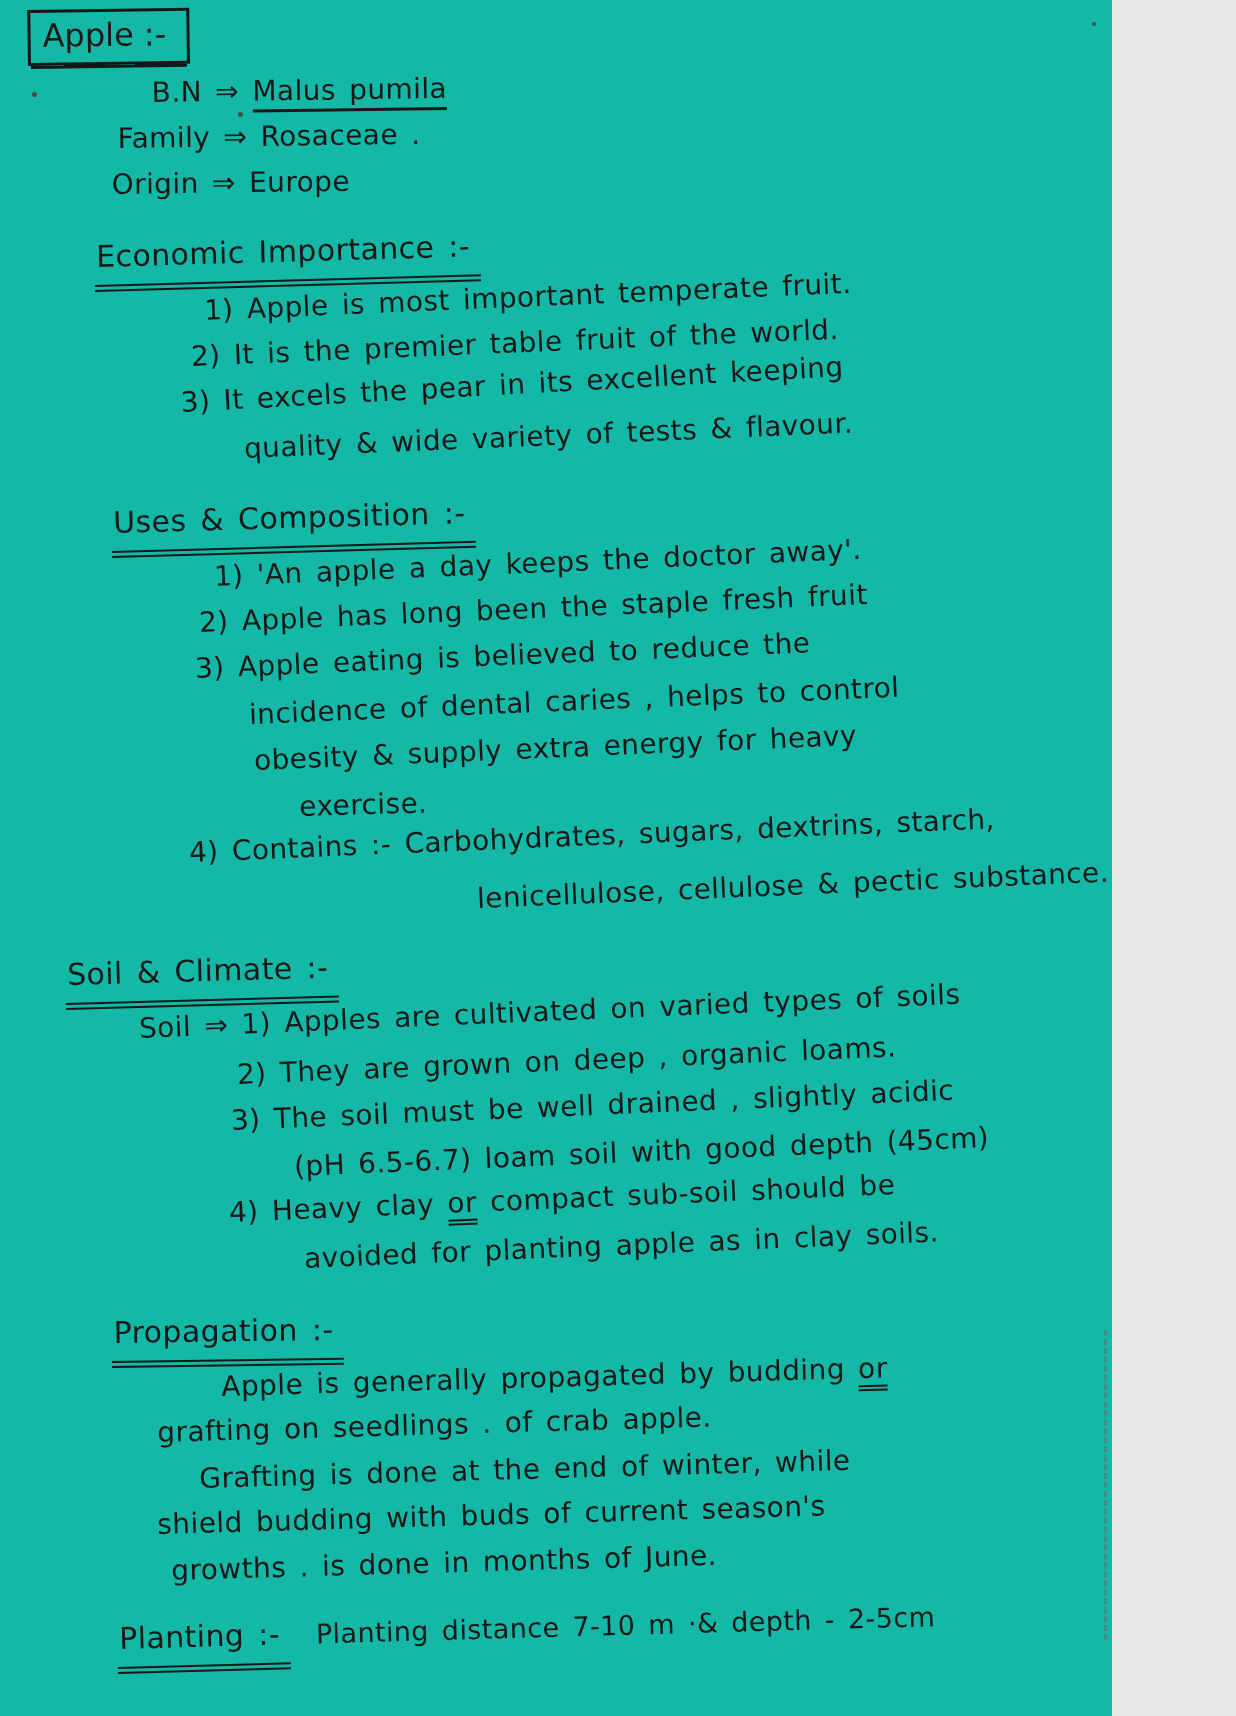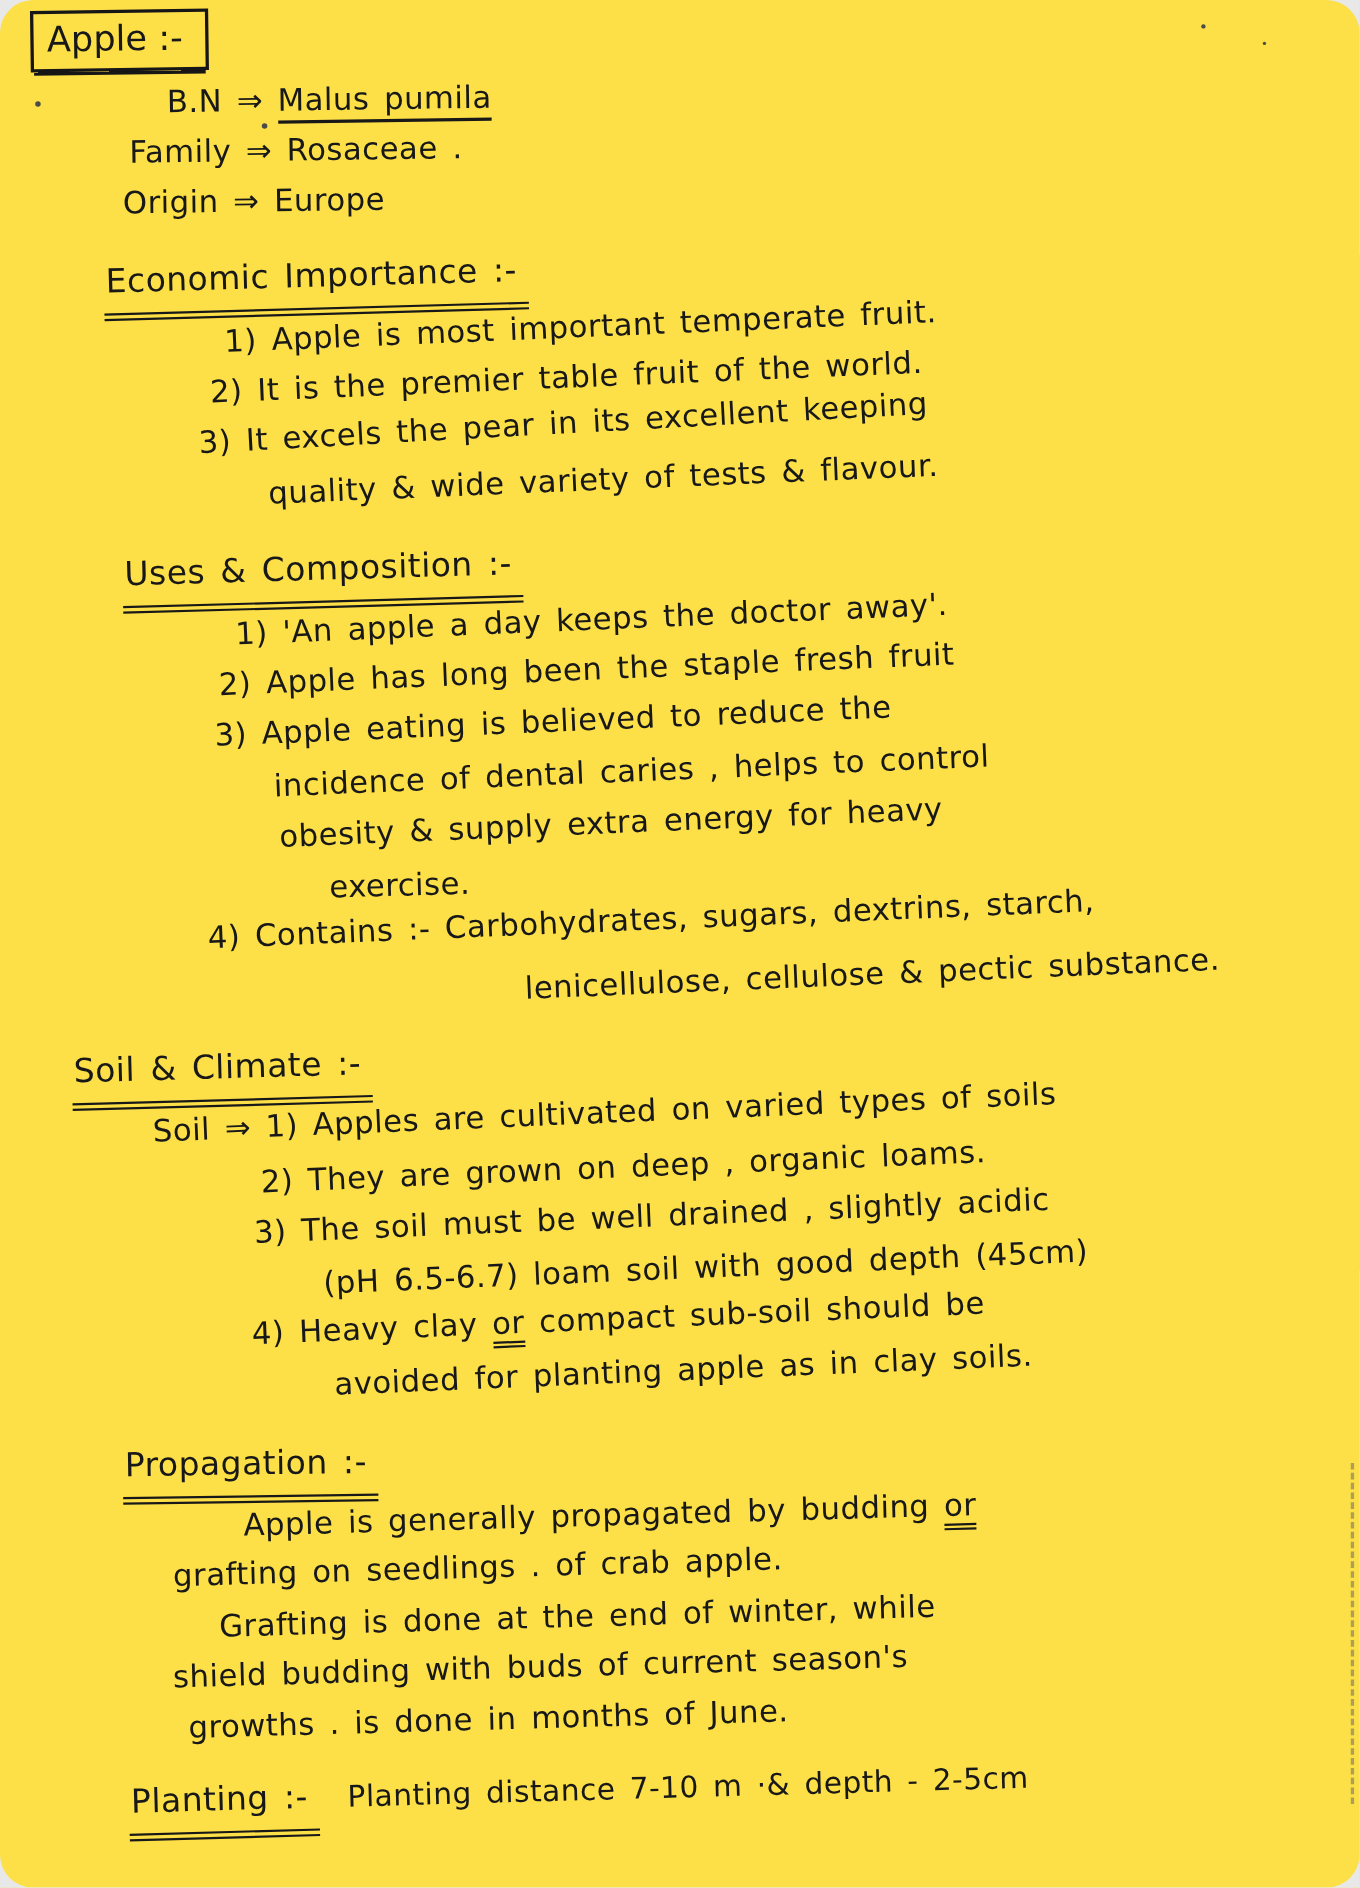--- a/index.html
+++ b/index.html
@@ -1,25 +1,24 @@
 <!DOCTYPE html>
 <html><head>
 <meta charset="utf-8">
 <style>
   html,body{margin:0;padding:0;background:#e8e8e8;}
   .sheet{
     position:relative;
-    width:1236px;height:1716px;
-    background:#fde047;
+    width:1112px;height:1716px;
+    background:#14b8a6;
     overflow:hidden;
     font-family:"DejaVu Sans", sans-serif;
     color:#181818;
     box-sizing:border-box;
     padding-top:10px;
-    border-radius:30px;
   }
   .line{
     white-space:nowrap;
     font-size:28px;
     line-height:46px;
     height:46px;
     letter-spacing:0.4px;
     word-spacing:4px;
     transform-origin:left bottom;
   }

